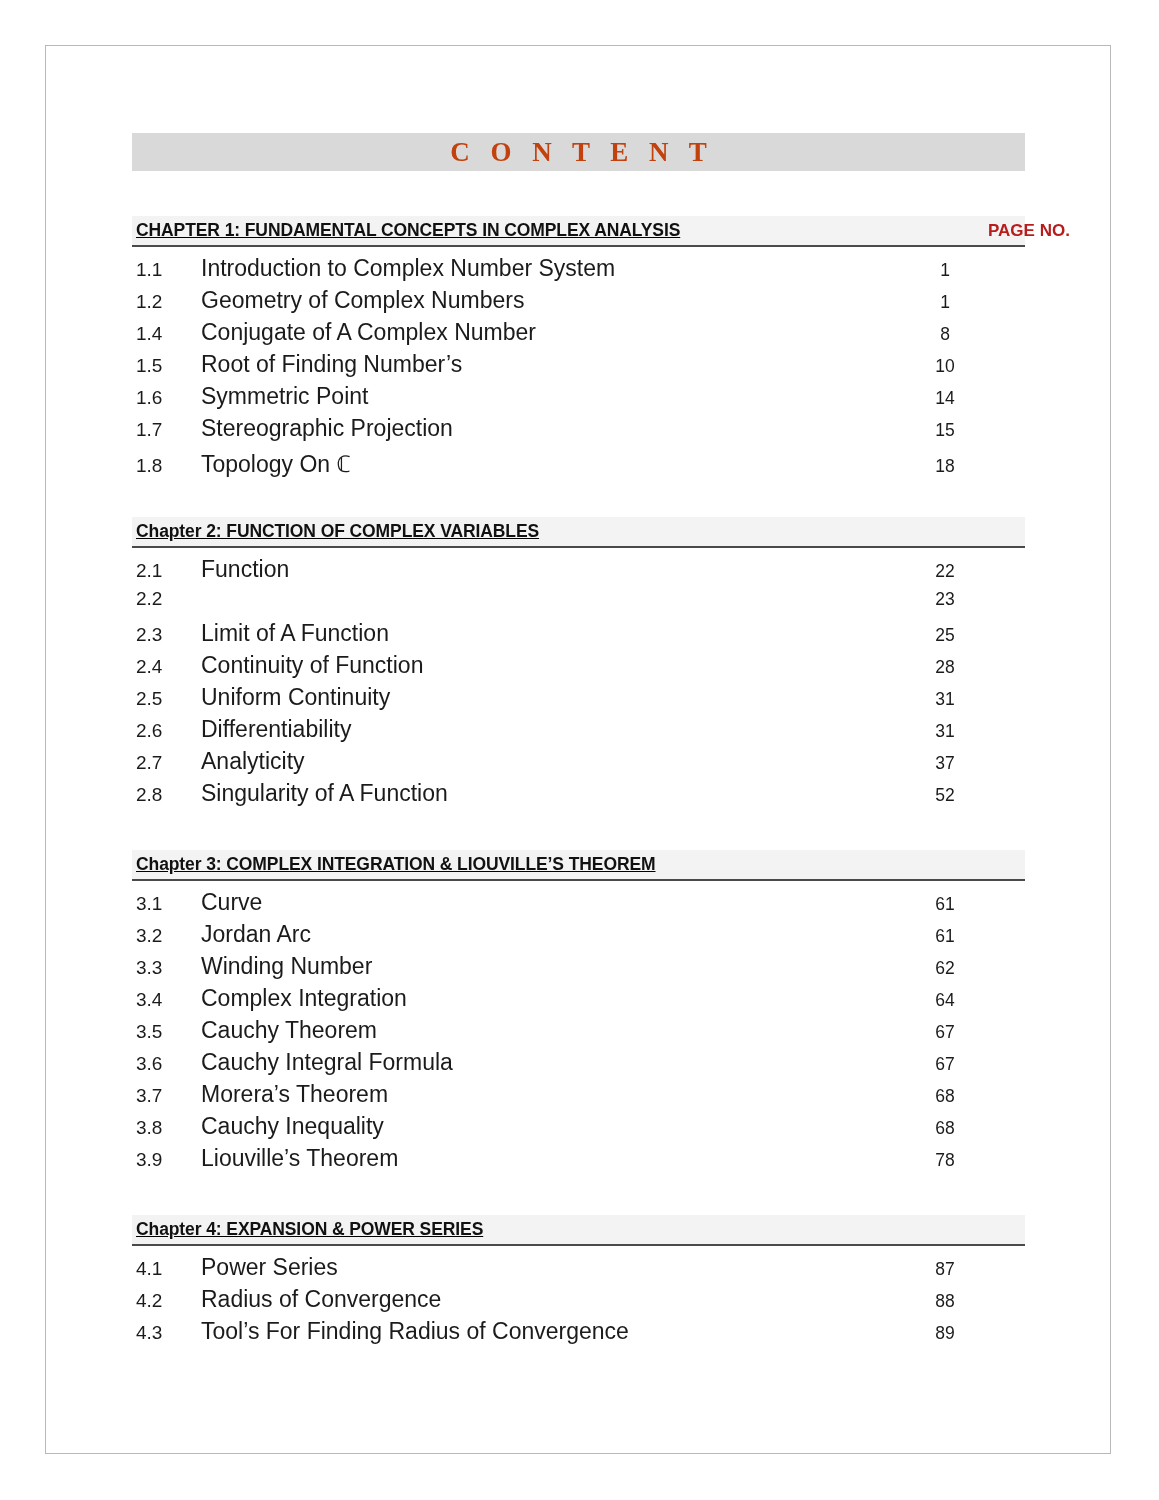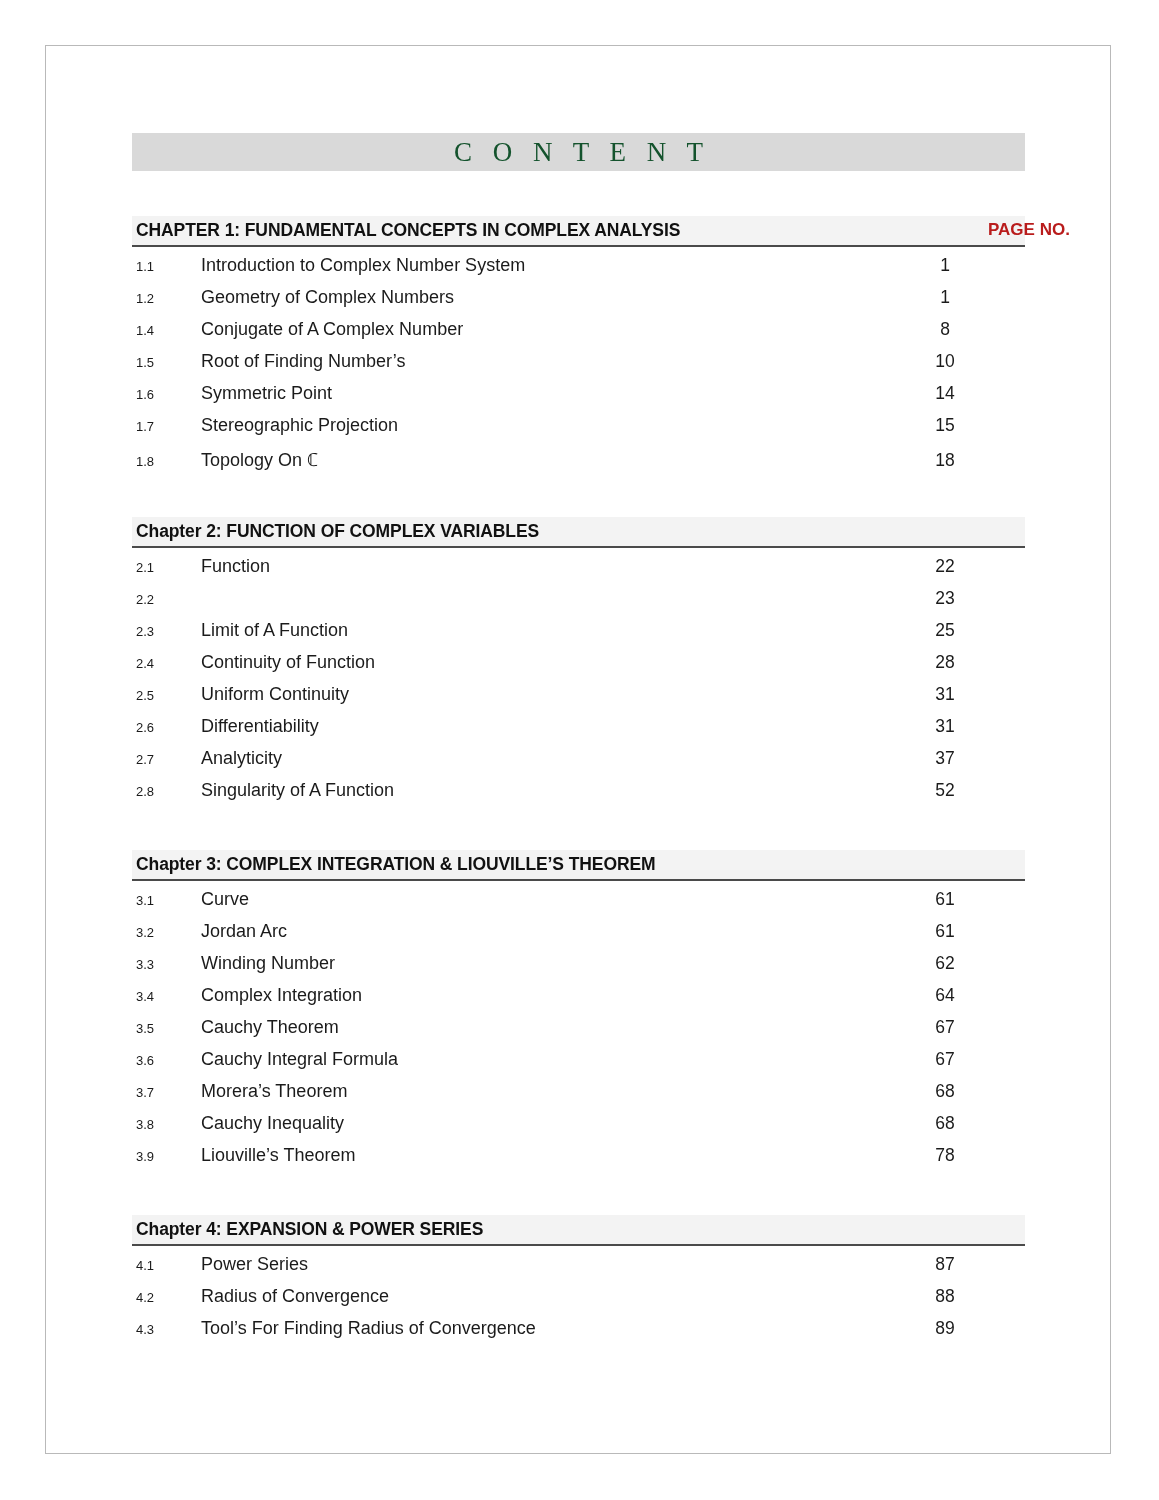--- a/index.html
+++ b/index.html
@@ -48,24 +48,24 @@
     width: 893px;
     height: 38px;
     background: #d9d9d9;
     display: flex;
     align-items: center;
     justify-content: center;
     box-sizing: border-box;
   }
   .content-banner-title {
     font-family: "Liberation Serif", serif;
-    font-weight: normal;
+    font-weight: bold;
     font-size: 27px;
     letter-spacing: 7px;
-    color: #14532d;
+    color: #c2410c;
     text-indent: 7px;
     line-height: 1;
   }
 
   
   .chapter-block {
     width: 893px;
   }
   .chapter-block.first-chapter { margin-top: 45px; }
   .chapter-block { margin-top: 38px; }
@@ -92,42 +92,43 @@
     left: 852px;
     font-size: 17px;
     font-weight: bold;
     color: #b91c1c;
     white-space: nowrap;
   }
   .chapter-header-inner {
     position: relative;
     width: 889px;
     display: flex;
-    align-items: flex-start;
+    align-items: center;
+    text-decoration: underline;
   }
 
   .entries {
     padding-top: 8px;
   }
   .entry-row {
     display: flex;
     align-items: baseline;
     height: 32px;
   }
   .entry-num {
     width: 69px;
     flex: 0 0 69px;
-    font-size: 13px;
+    font-size: 19px;
     color: #1b1b1b;
     padding-left: 4px;
     box-sizing: border-box;
   }
   .entry-title {
     flex: 1 1 auto;
-    font-size: 18px;
+    font-size: 23px;
     color: #1b1b1b;
     white-space: nowrap;
   }
   .entry-page {
     flex: 0 0 90px;
     width: 90px;
     text-align: center;
     font-size: 17.5px;
     color: #1b1b1b;
     margin-left: auto;

